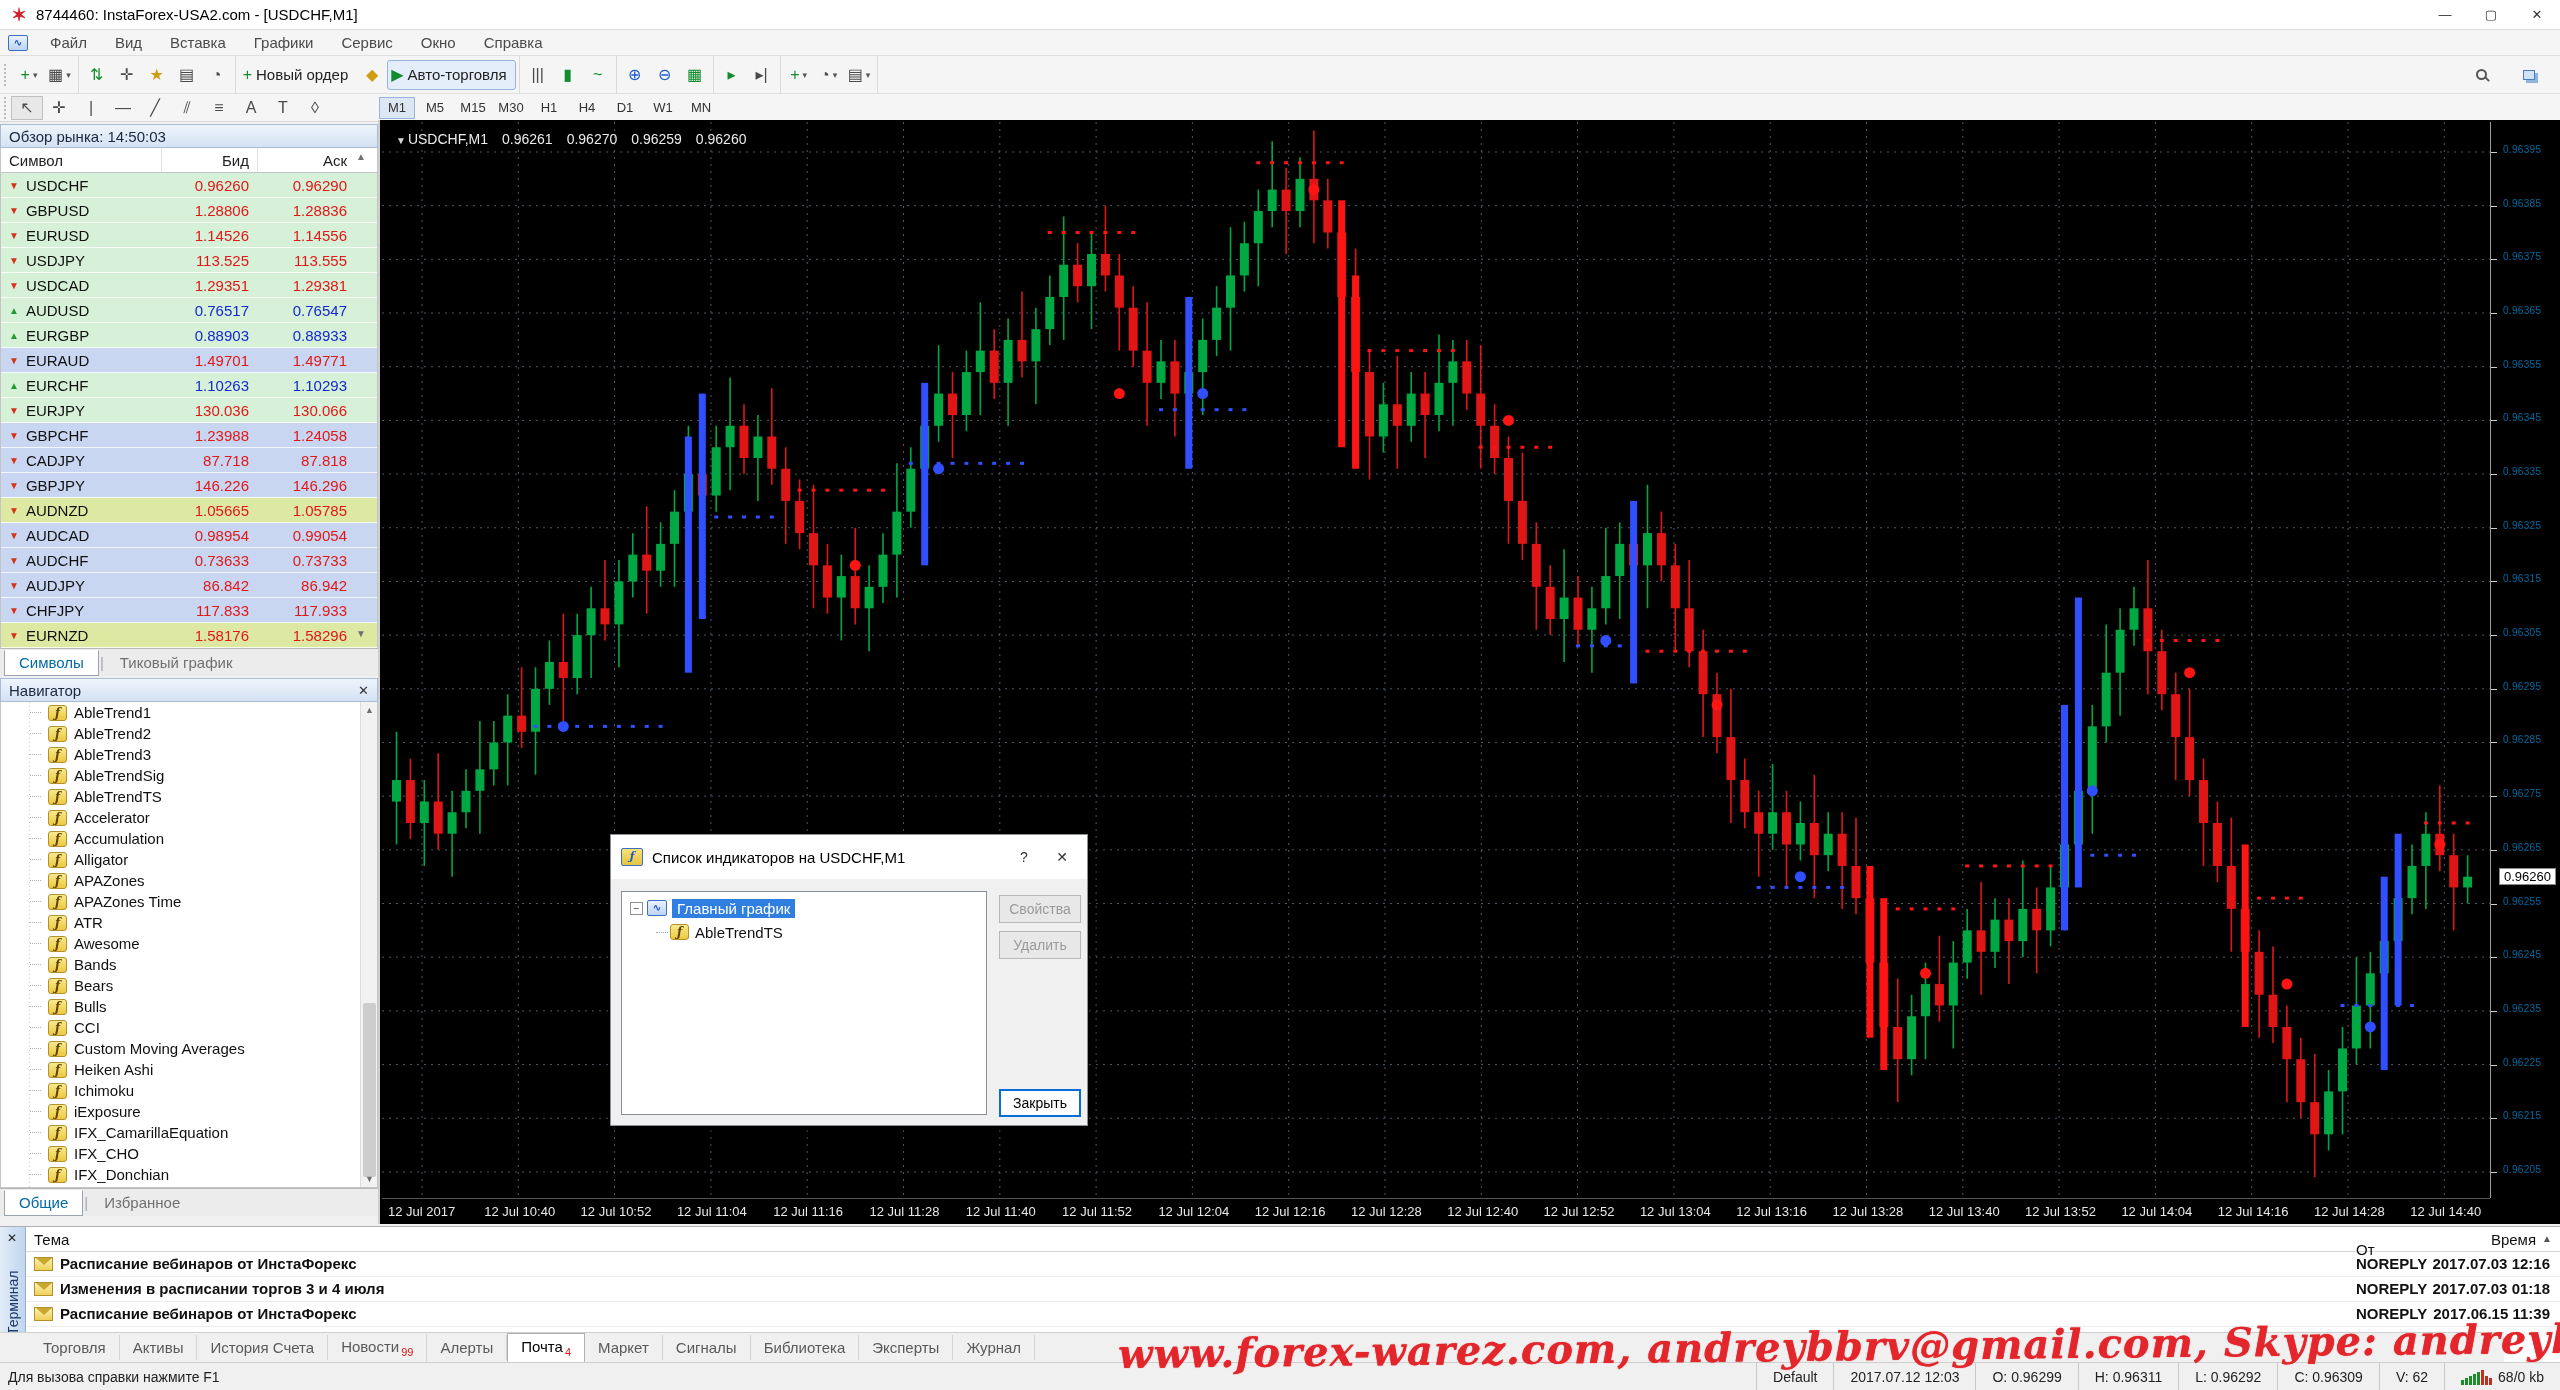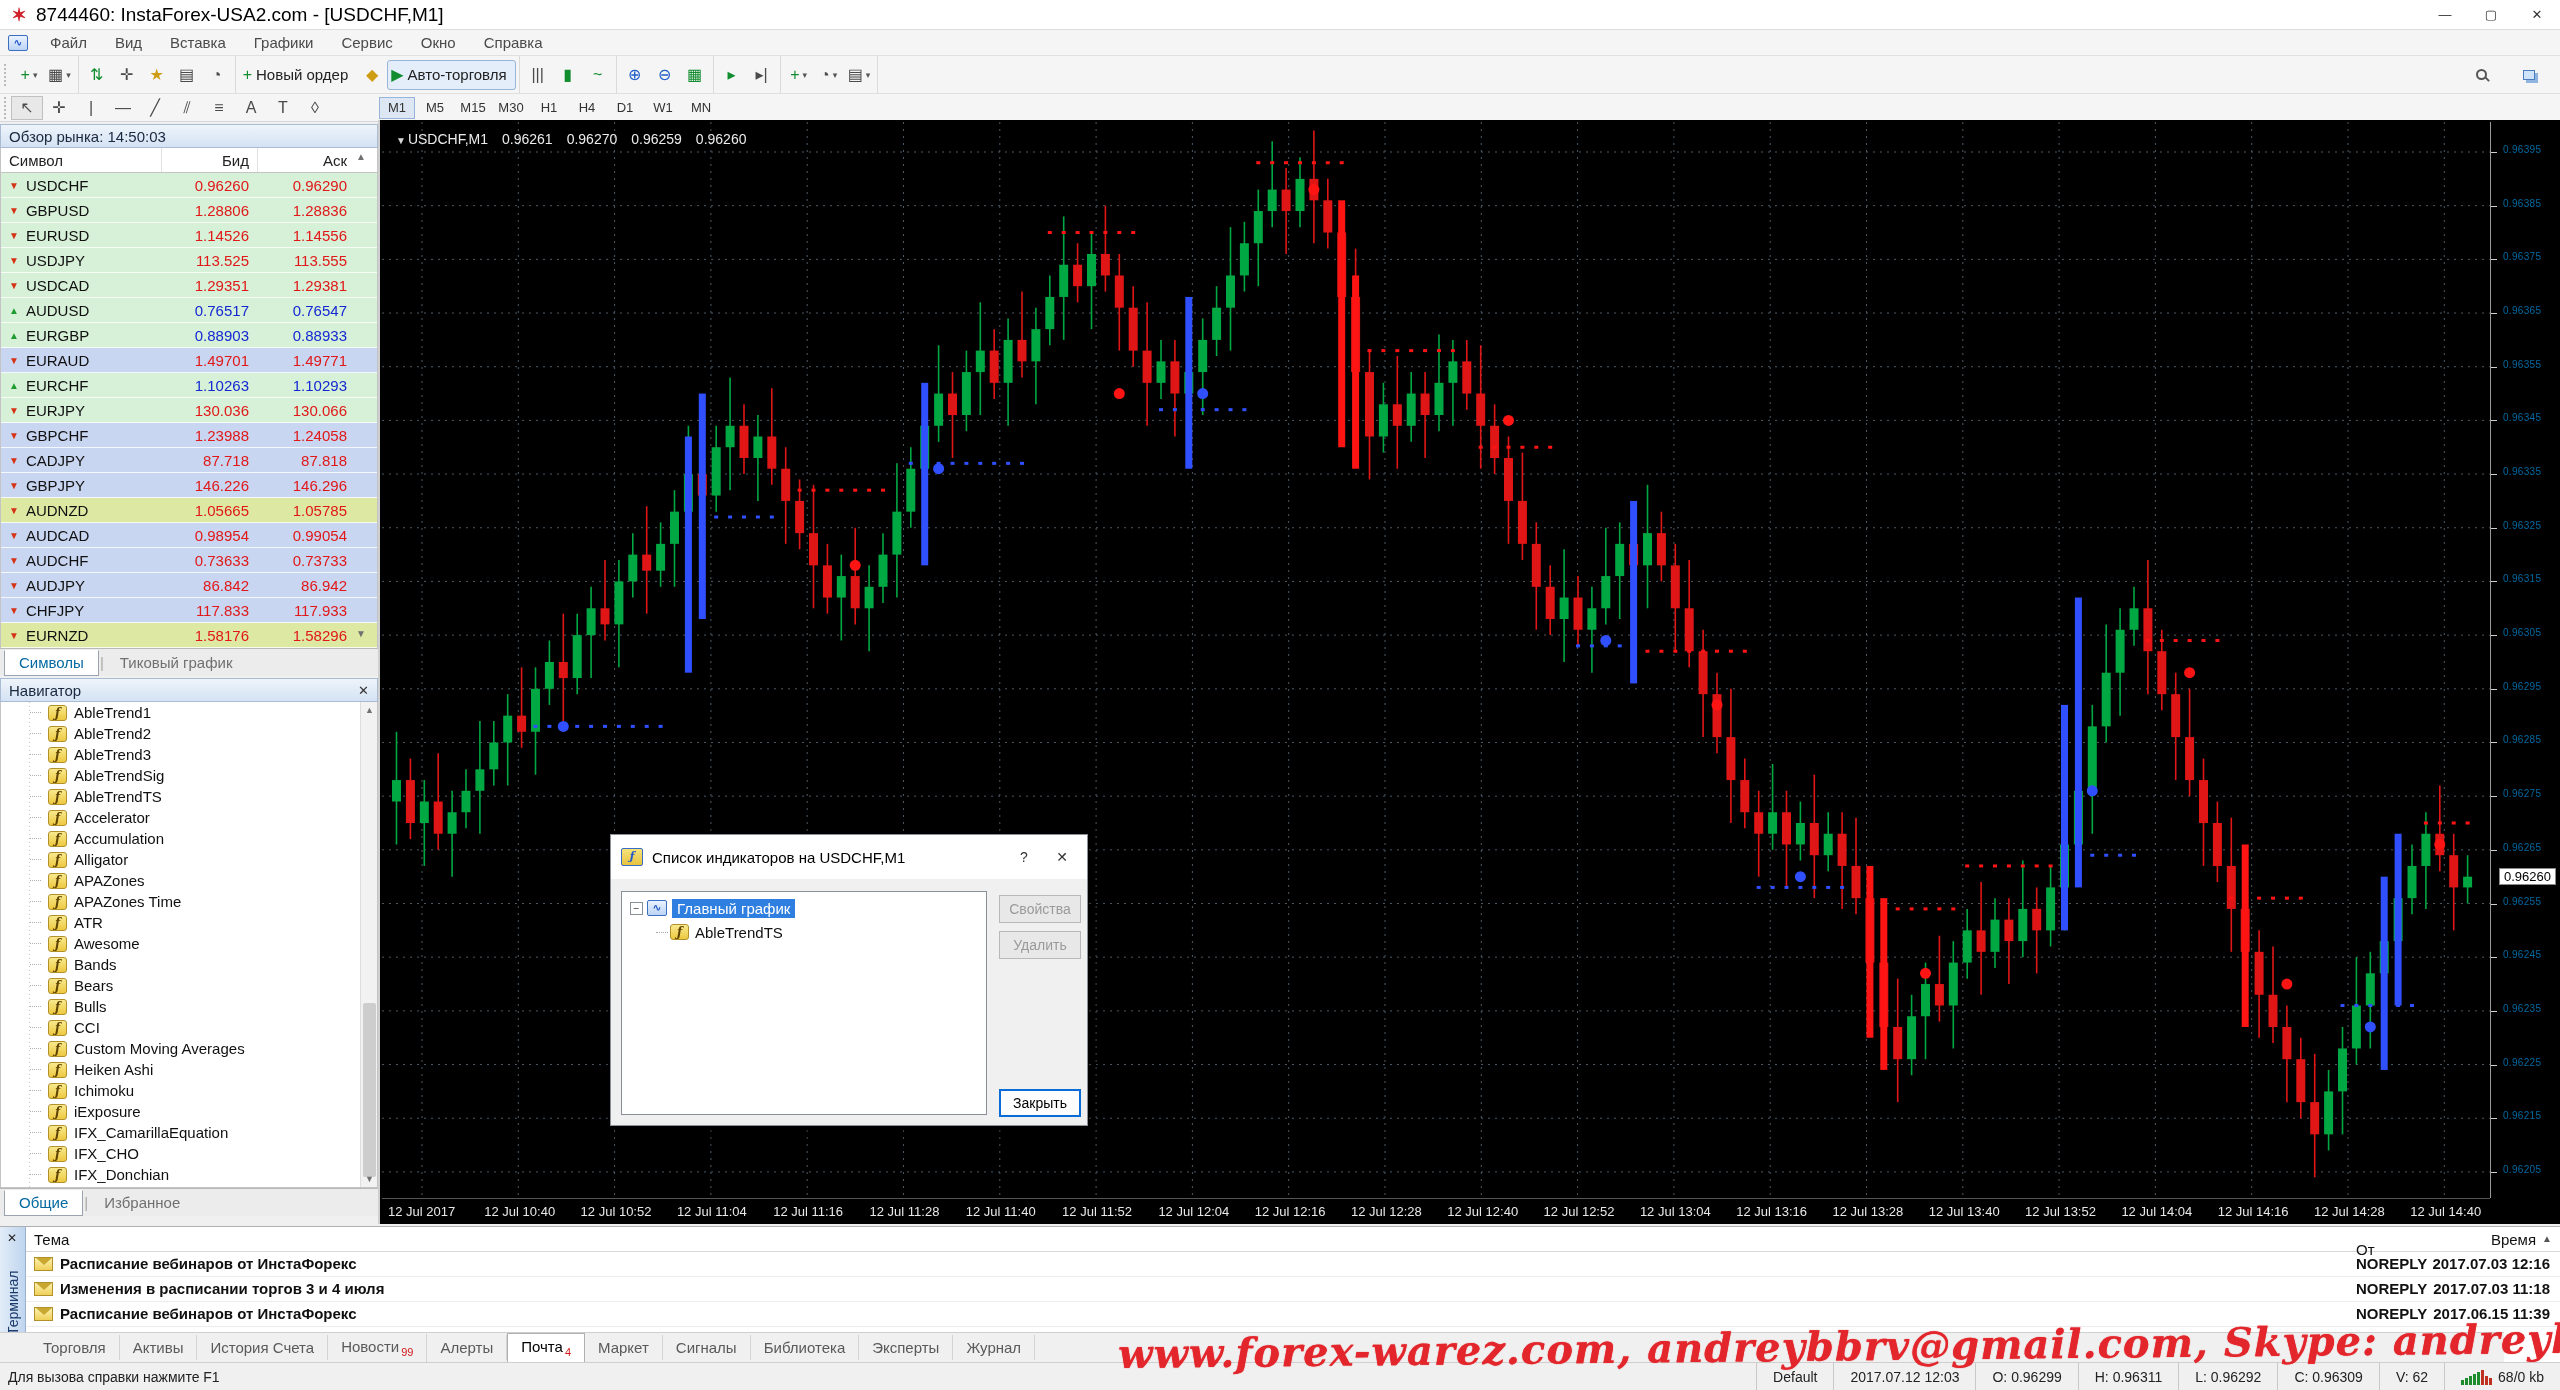--- a/index.html
+++ b/index.html
@@ -4,21 +4,21 @@
 <style>
   * { margin:0; padding:0; box-sizing:border-box; }
   html,body { background:#555; }
   #screen { position:relative; width:2560px; height:1390px; background:#f0f0f0; overflow:hidden;
             font-family:"Liberation Sans", sans-serif; font-size:15px; color:#111; }
   .abs { position:absolute; }
 
   
   .titlebar { left:0; top:0; width:2560px; height:30px; background:#fff; display:flex; align-items:center; border-bottom:1px solid #dcdcdc; }
   .app-logo { width:22px; text-align:center; margin:0 6px 0 8px; color:#d1202a; font-size:18px; font-weight:bold; }
-  .title-text { font-size:19px; color:#000; }
+  .title-text { font-size:15px; color:#000; }
   .win-btns { margin-left:auto; display:flex; height:100%; }
   .win-btn { width:46px; height:100%; display:flex; align-items:center; justify-content:center; font-size:13px; color:#333; }
 
   .menubar { left:0; top:30px; width:2560px; height:26px; background:#f5f5f5; display:flex; align-items:center; border-bottom:1px solid #e0e0e0; }
   .child-icon { width:20px; height:16px; margin:0 8px; border:1px solid #3a6ec0; background:linear-gradient(#eaf2ff,#bcd4f4); border-radius:2px;
                 color:#2458c8; font-size:10px; line-height:14px; text-align:center; font-weight:bold; }
   .menu-item { padding:0 14px; font-size:15px; color:#4a4a4a; height:100%; display:flex; align-items:center; }
 
   .toolbar { left:0; top:56px; width:2560px; height:38px; background:#f5f5f5; display:flex; align-items:center; border-bottom:1px solid #e0e0e0; }
   .row2    { left:0; top:94px; width:2560px; height:28px; background:#f5f5f5; display:flex; align-items:center; border-bottom:1px solid #d8d8d8; }
@@ -1255,21 +1255,21 @@
       <div class="term-row abs" style="top: 1252px;">
         <span class="env"></span>
         <span class="col-subject">Расписание вебинаров от ИнстаФорекс</span>
         <span class="col-from">NOREPLY</span>
         <span class="col-time">2017.07.03 12:16</span>
       </div>
       <div class="term-row abs" style="top: 1277px;">
         <span class="env"></span>
         <span class="col-subject">Изменения в расписании торгов 3 и 4 июля</span>
         <span class="col-from">NOREPLY</span>
-        <span class="col-time">2017.07.03 11:18</span>
+        <span class="col-time">2017.07.03 01:18</span>
       </div>
       <div class="term-row abs" style="top: 1302px;">
         <span class="env"></span>
         <span class="col-subject">Расписание вебинаров от ИнстаФорекс</span>
         <span class="col-from">NOREPLY</span>
         <span class="col-time">2017.06.15 11:39</span>
       </div>
     </div>
   <div class="abs term-tabs" id="term-tabs">
       <span class="t-tab">Торговля</span>

